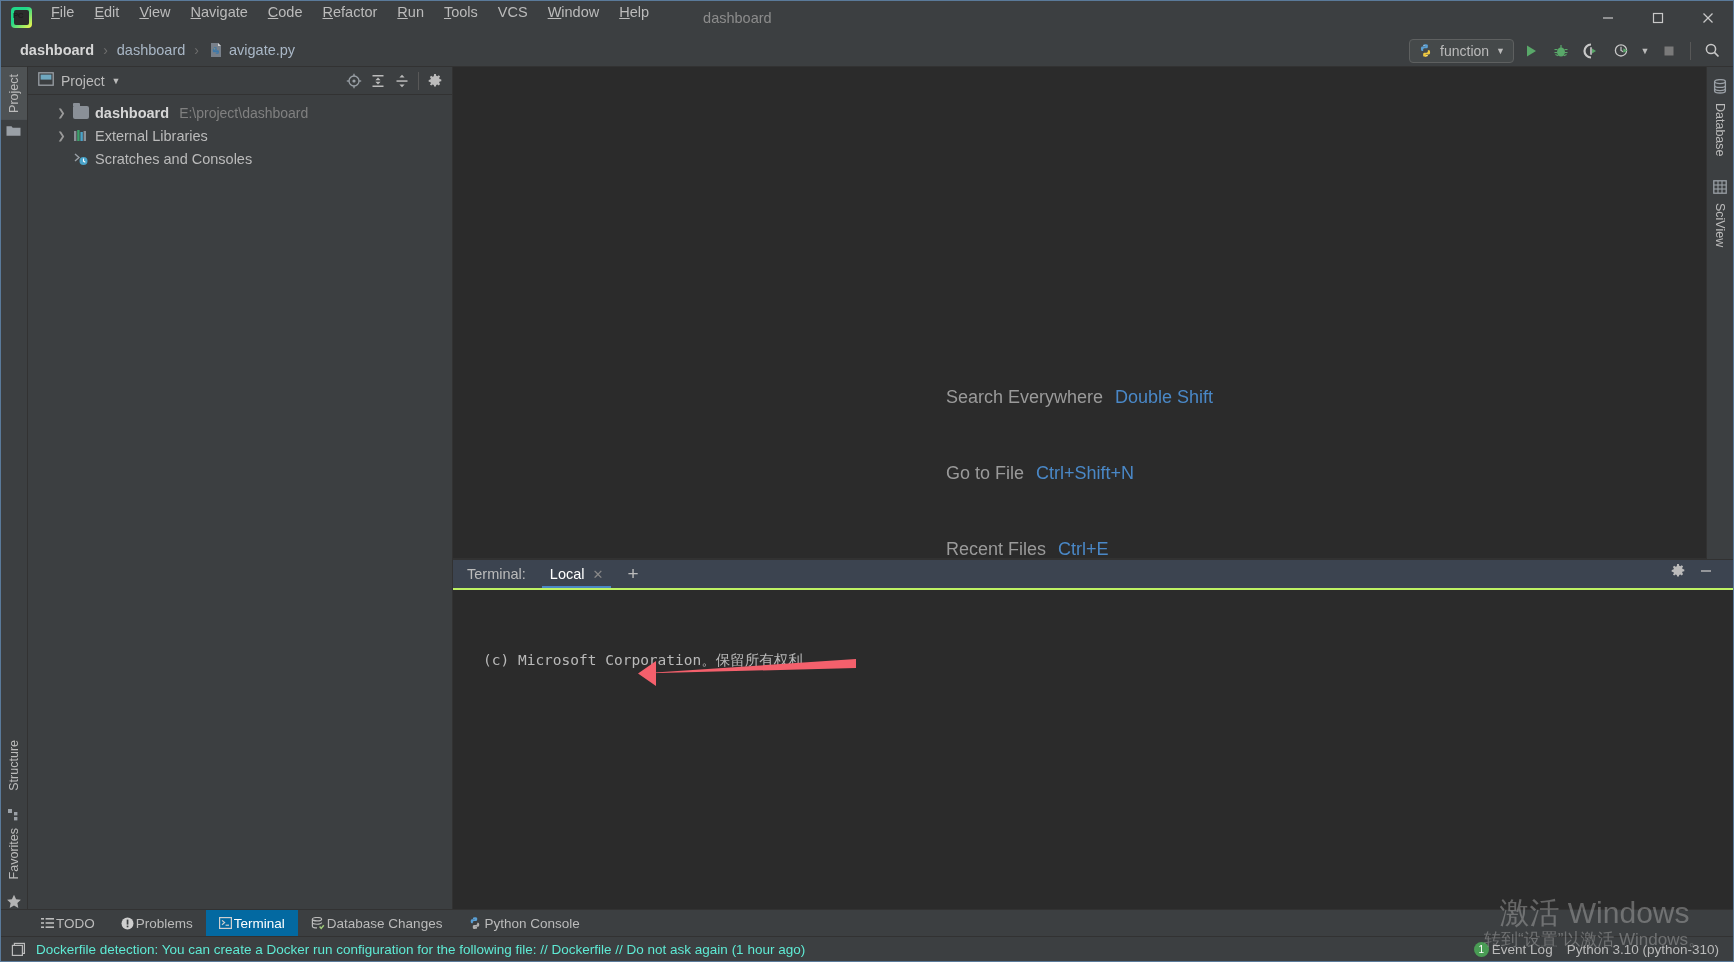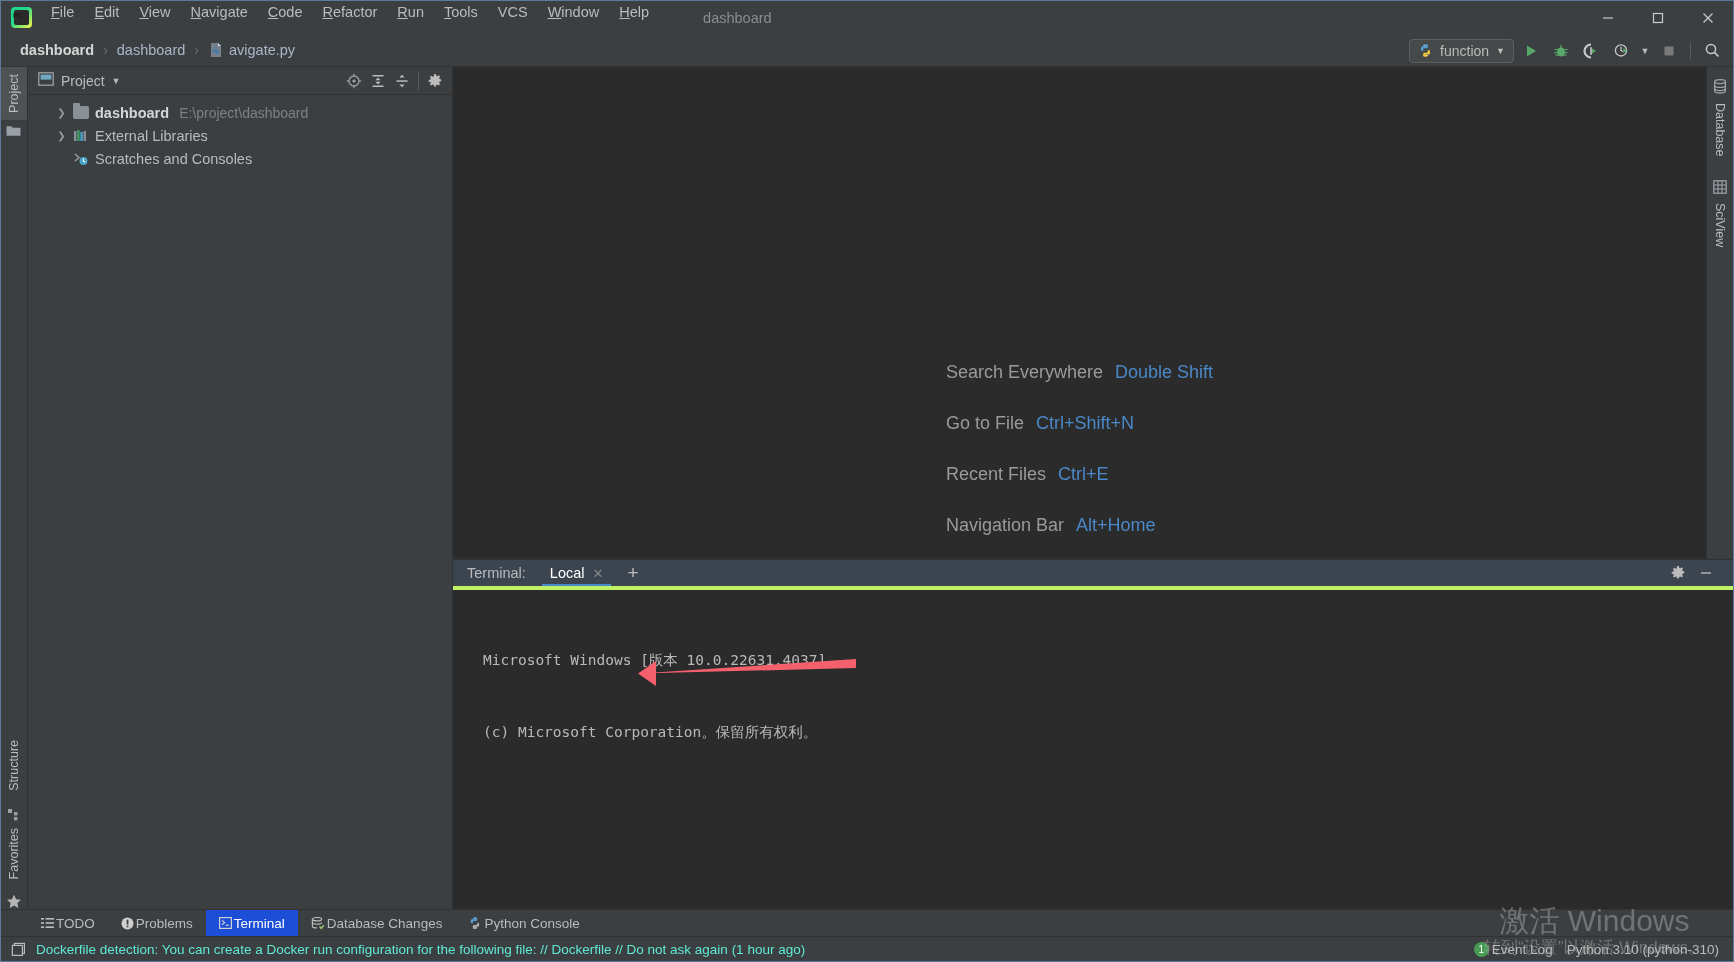--- a/index.html
+++ b/index.html
@@ -174,38 +174,38 @@
   
   .editor {
     flex: 1 1 auto; background: #2b2b2b;
     display: flex; align-items: flex-start; justify-content: center;
     position: relative; min-width: 0;
     border-bottom: 1px solid #323232;
   }
   .hints { margin-top: 295px; display: flex; flex-direction: column; gap: 30px; }
   .hint {
     font-size: 18px; color: #9a9a9a;
-    display: flex; align-items: center; gap: 12px; white-space: nowrap;
+    display: flex; align-items: center; gap: 12px; white-space: nowrap; margin-top: 25px;
   }
   .hint .key { color: #4a88c7; }
   .hint.plain { color: #9a9a9a; }
 
   
   .termpanel {
     height: 350px; flex: 0 0 350px;
     display: flex; flex-direction: column;
     background: #2b2b2b;
     border-top: 1px solid #323232;
   }
   .term-head {
     height: 30px; flex: 0 0 30px;
     background: #3c4450;
-    display: flex; align-items: center;
+    display: flex; align-items: flex-start;
     position: relative;
-    border-bottom: 4px solid #bef264;
+    border-bottom: 2px solid #bef264;
   }
   .term-head-left { display: flex; align-items: stretch; height: 100%; }
   .term-label {
     font-size: 14.5px; color: #bbbbbb;
     display: flex; align-items: center; padding: 0 12px 0 14px; cursor: default;
   }
   .term-tab {
     display: flex; align-items: center; gap: 8px;
     padding: 0 12px; font-size: 14.5px; color: #ffffff;
     cursor: default; position: relative;
@@ -244,21 +244,21 @@
     height: 27px; flex: 0 0 27px;
     background: #3c3f41;
     display: flex; align-items: stretch;
     border-top: 1px solid #323232;
     padding-left: 27px;
   }
   .bb-tab {
     display: flex; align-items: center; gap: 2px;
     padding: 0 13px; font-size: 13.5px; color: #bbbbbb; cursor: default;
   }
-  .bb-tab.active { background: #1d4ed8; color: #ffffff; }
+  .bb-tab.active { background: #0369a1; color: #ffffff; }
   .bb-right { margin-left: auto; display: flex; align-items: center; padding-right: 10px; gap: 6px;}
 
   
   .statusbar {
     height: 25px; flex: 0 0 25px;
     background: #3c3f41;
     display: flex; align-items: center;
     padding-left: 10px;
     position: relative;
     border-top: 1px solid #323232;
@@ -274,21 +274,21 @@
   .evt-badge {
     background: #499c54; color: #fff; font-size: 10px;
     width: 15px; height: 15px; border-radius: 50%;
     display: inline-flex; align-items: center; justify-content: center;
     margin-right: 3px;
   }
   .sb-evt { display: flex; align-items: center; cursor: default; }
 
   
   .watermark {
-    position: absolute; right: 28px; bottom: 4px;
+    position: absolute; right: 28px; bottom: 12px;
     text-align: center; pointer-events: none;
     color: #b9b9b9; opacity: .42;
     font-family: "Liberation Sans", sans-serif;
     line-height: 1.12;
     z-index: 5;
   }
   .wm1 { font-size: 30px; }
   .wm2 { font-size: 17px; }
 </style>
 </head>
@@ -608,21 +608,20 @@
             </div>
             <div class="tw-act">
               <svg width="16" height="16" viewBox="0 0 16 16">
                   <line x1="3" y1="8" x2="13" y2="8" stroke="#bbb" stroke-width="1.4"></line>
                 </svg>
             </div>
           </div>
         </div>
 
         <div class="term-body">
-          <div class="term-line">Microsoft Windows [版本 10.0.22631.4037]</div>
           <div class="term-line">(c) Microsoft Corporation。保留所有权利。</div>
           <div class="term-blank"></div>
           
           
           
 
           
           <svg class="annot-arrow" style="left:145px; top:65px;" width="260" height="38" viewBox="0 0 260 38">
             <path d="M258 4 L40 18.5 L58 6 L58 31 L40 18.5 Z" fill="#f4606c"></path>
             <path d="M258 4 L42 18.5 L258 13 Z" fill="#f4606c"></path>

